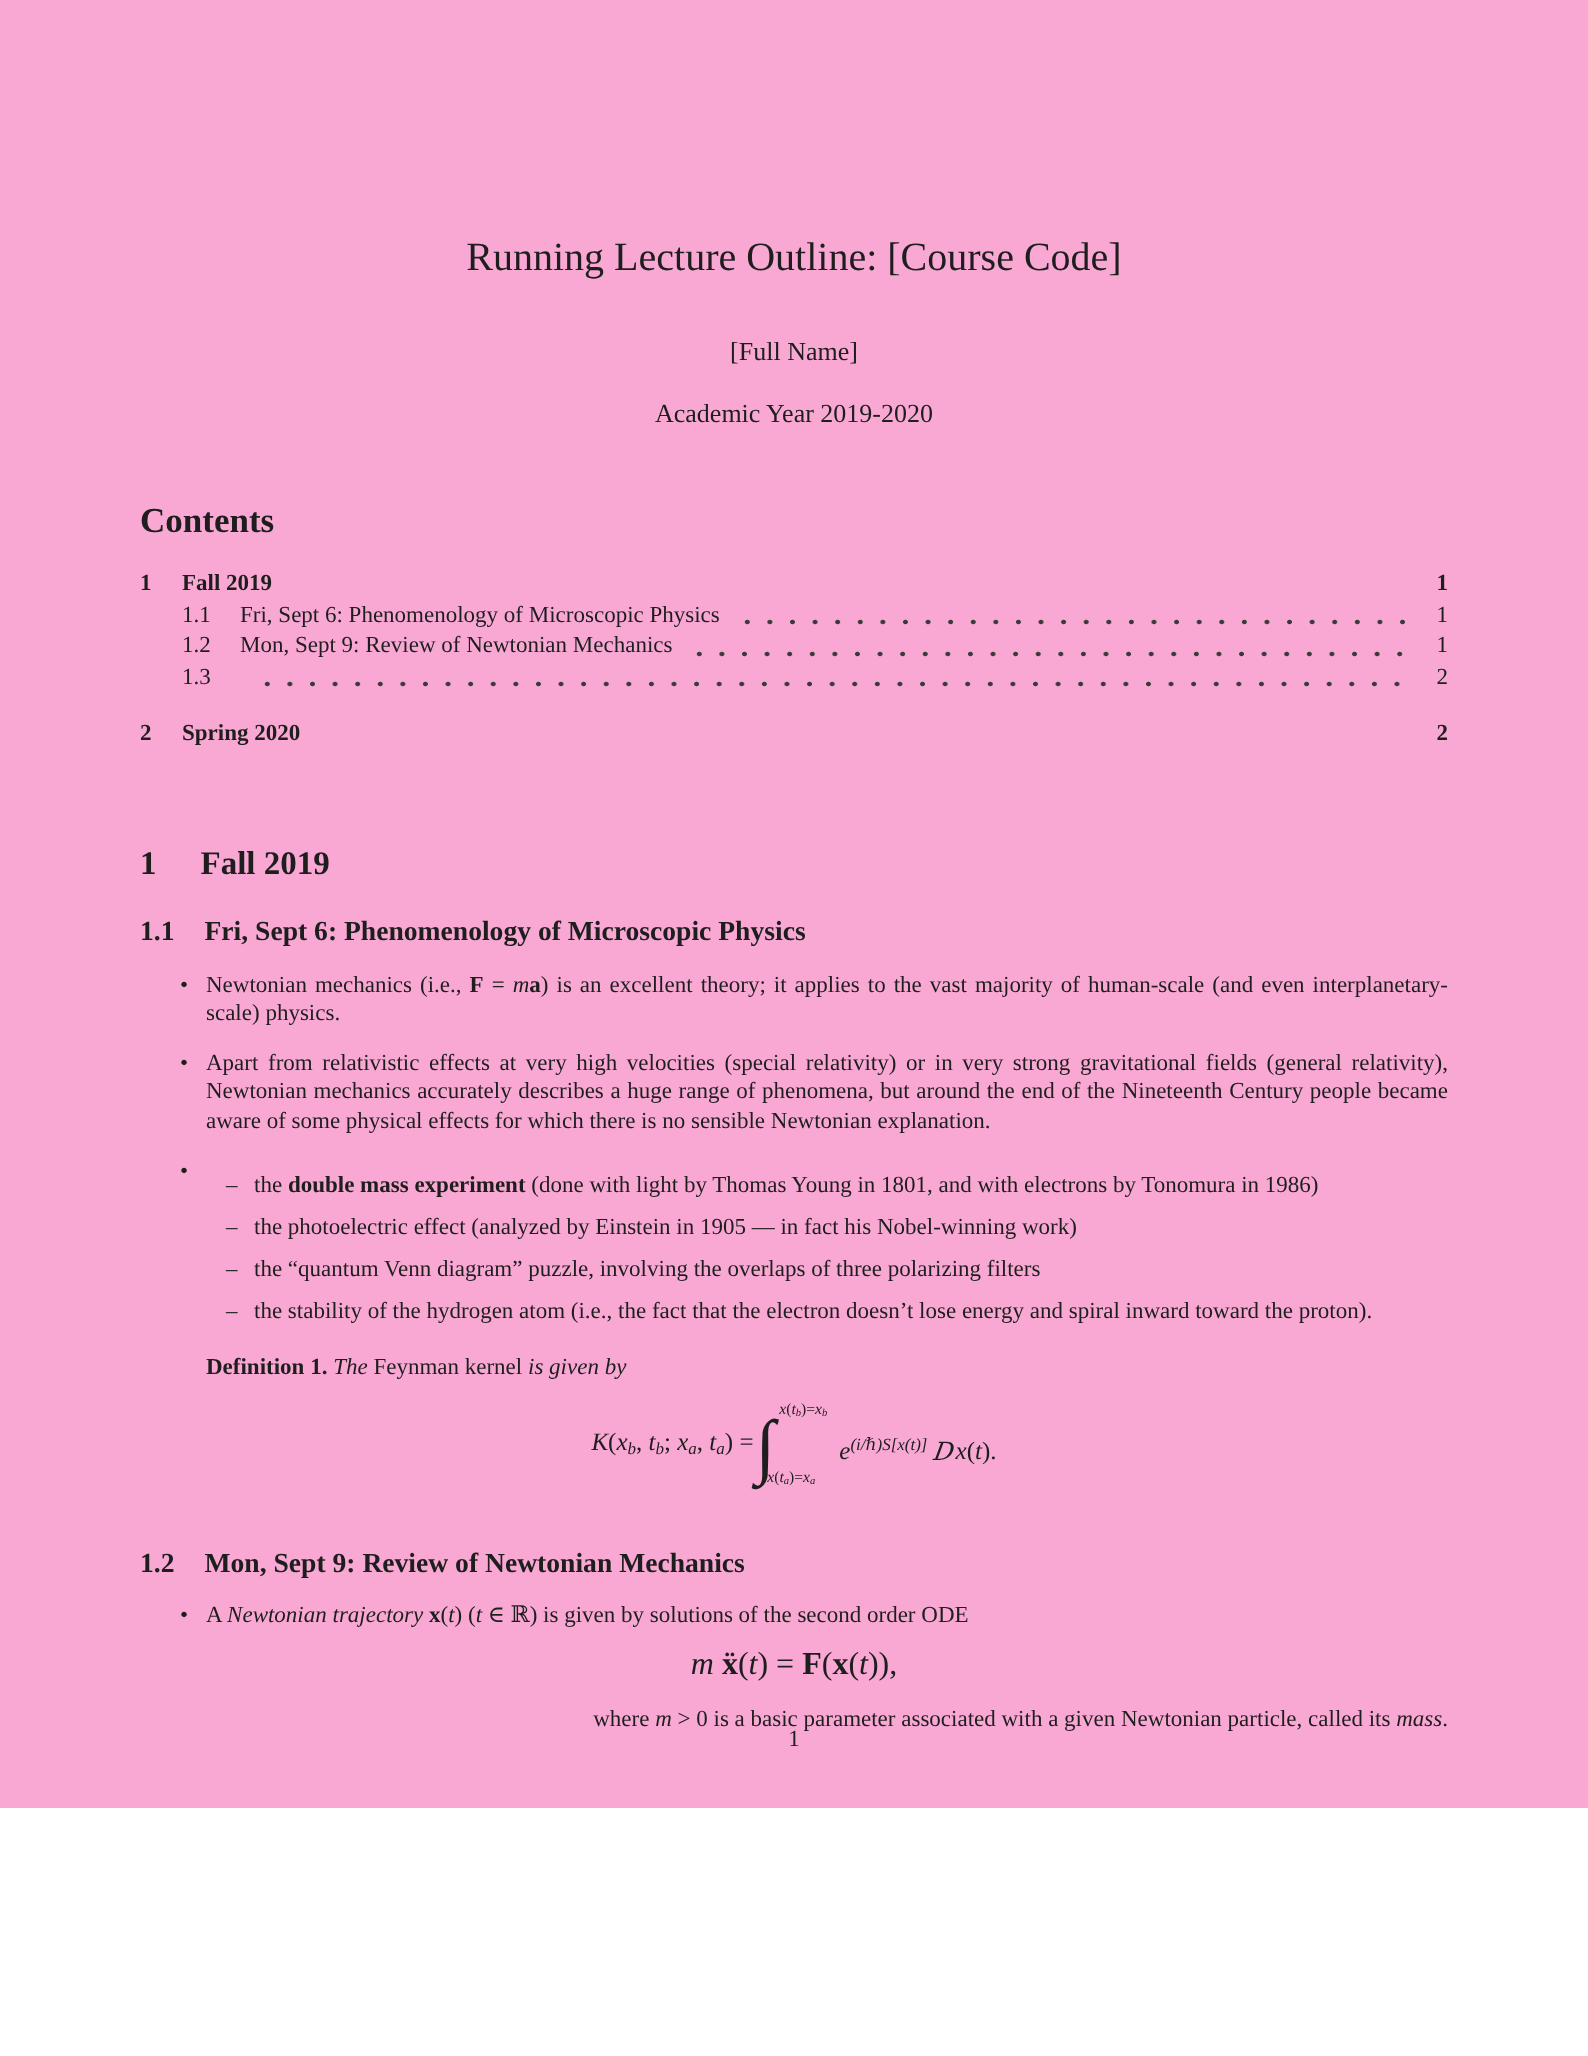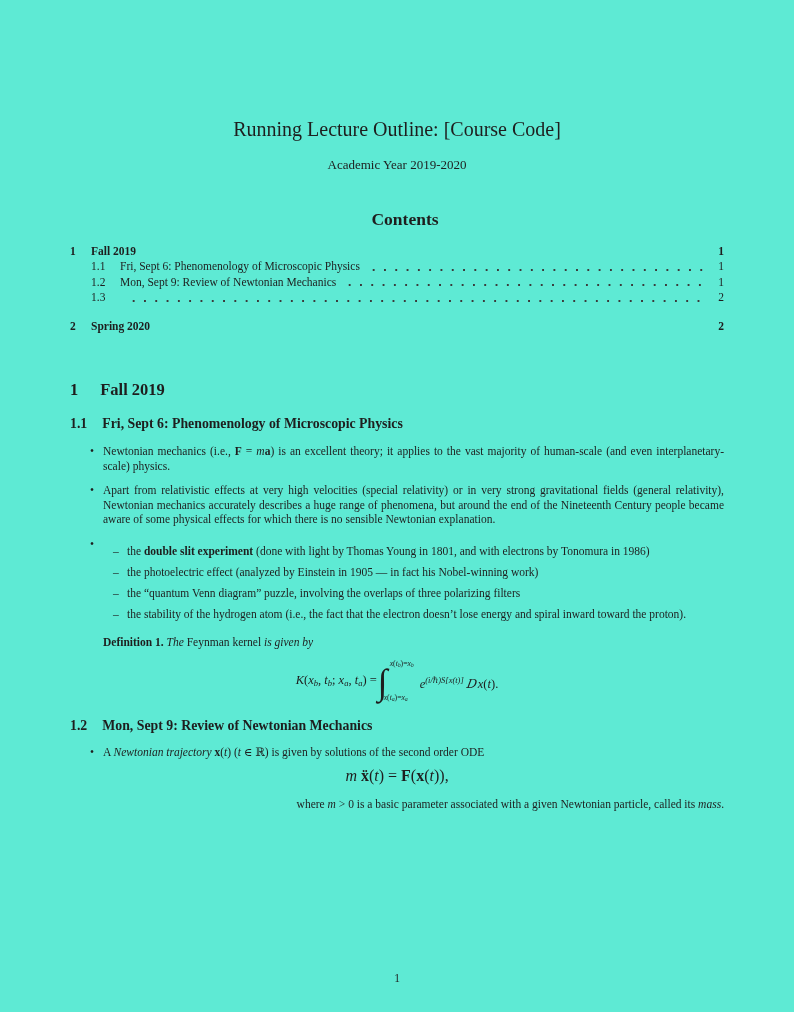--- a/index.html
+++ b/index.html
@@ -1,19 +1,19 @@
 <!DOCTYPE html>
 <html><head>
 <meta charset="utf-8">
 <style>
   html, body { margin: 0; padding: 0; background: #ffffff; }
   .page {
     position: relative;
-    width: 794px; height: 1012px;
-    background: #5eead4;
+    width: 794px; height: 904px;
+    background: #f9a8d4;
     color: #1e1e1e;
     font-family: "Liberation Serif", "DejaVu Serif", serif;
     font-size: 11.5px;
     line-height: 14.6px;
     box-sizing: border-box;
     padding: 0 70px;
     overflow: hidden;
   }
   .b { font-weight: 700; }
   .i { font-style: italic; }
@@ -21,21 +21,21 @@
   .sup { font-size: 0.68em; vertical-align: 0.55em; }
   .scr { font-style: italic; display: inline-block; transform: skewX(-10deg); margin: 0 1px 0 3px; font-family: "DejaVu Serif", serif; }
 
   
   .doc-header { text-align: center; padding-top: 116px; }
   .doc-title { font-size: 20px; font-weight: 400; margin: 0; line-height: 26px; }
   .doc-author { font-size: 13px; margin-top: 27px; }
   .doc-date { font-size: 13px; margin-top: 16px; }
 
   
-  .toc-heading { font-size: 17.5px; font-weight: 700; margin: 34px 0 0 16px; line-height: 24px; text-align: center; }
+  .toc-heading { font-size: 17.5px; font-weight: 700; margin: 34px 0 0 0; line-height: 24px; }
   .toc-list { margin-top: 13px; }
   .toc-row { display: flex; height: 15.5px; align-items: baseline; }
   .toc-row.l1 { font-weight: 700; }
   .toc-row.l1 .toc-num { width: 21px; }
   .toc-row.l2 { padding-left: 21px; }
   .toc-row.l2 .toc-num { width: 29px; }
   .toc-row.spring { margin-top: 13px; }
   .toc-leader { flex: 1; align-self: stretch;
     background-image: radial-gradient(circle, #3a3a3a 1px, transparent 1.35px);
     background-size: 11.3px 4px; background-repeat: repeat-x;
@@ -69,33 +69,34 @@
   .formula { margin-top: 9px; display: flex; justify-content: center; align-items: center; font-size: 12.5px; }
   .int { display: inline-flex; align-items: center; margin: 0 1px; }
   .int-sign { font-size: 36px; line-height: 44px; font-weight: 300; }
   .int-bounds { display: inline-flex; flex-direction: column; justify-content: space-between; height: 46px; font-size: 7.8px; line-height: 9px; }
   .int-upper { margin-left: 2px; }
   .int-lower { margin-left: -4px; }
   .f-rhs { margin-left: 5px; margin-top: 2px; }
   .formula-simple { margin-top: 10px; text-align: center; font-size: 16px; }
   .where { margin: 13px 0 0 23px; text-align: right; }
 
-  .sec12 { margin-top: 12px; }
+  .sec12 { margin-top: 27px; }
   .blist12 { margin-top: 10px; }
 
   
   .footer { position: absolute; left: 0; right: 0; bottom: 26px; text-align: center; font-size: 11.5px; }
 </style>
 </head>
 <body>
 
 <div class="page">
 
   <header class="doc-header">
     <h1 class="doc-title">Running Lecture Outline: [Course Code]</h1>
+    <div class="doc-author">[Full Name]</div>
     <div class="doc-date">Academic Year 2019-2020</div>
   </header>
 
   <section>
     <h2 class="toc-heading">Contents</h2>
     <div class="toc-list">
       <div class="toc-row l1">
         <span class="toc-num">1</span>
         <span class="toc-title">Fall 2019</span>
         <span class="toc-leader blank"></span>
@@ -145,21 +146,21 @@
       <div class="item">
         <span class="marker">•</span>
         <div class="txt"><span>Apart from relativistic effects at very high velocities (special relativity) or in very strong gravitational fields (general relativity), Newtonian mechanics accurately describes a huge range of phenomena, but around the end of the Nineteenth Century people became aware of some physical effects for which there is no sensible Newtonian explanation.</span></div>
       </div>
       <div class="item gap-lg">
         <span class="marker">•</span>
         <div class="txt">
           <div class="sublist">
             <div class="subitem">
               <span class="marker">–</span>
-              <div class="txt"><span>the </span><span class="b">double slit experiment</span><span> (done with light by Thomas Young in 1801, and with electrons by Tonomura in 1986)</span></div>
+              <div class="txt"><span>the </span><span class="b">double mass experiment</span><span> (done with light by Thomas Young in 1801, and with electrons by Tonomura in 1986)</span></div>
             </div>
             <div class="subitem">
               <span class="marker">–</span>
               <div class="txt"><span>the photoelectric effect (analyzed by Einstein in 1905 — in fact his Nobel-winning work)</span></div>
             </div>
             <div class="subitem">
               <span class="marker">–</span>
               <div class="txt"><span>the “quantum Venn diagram” puzzle, involving the overlaps of three polarizing filters</span></div>
             </div>
             <div class="subitem">

